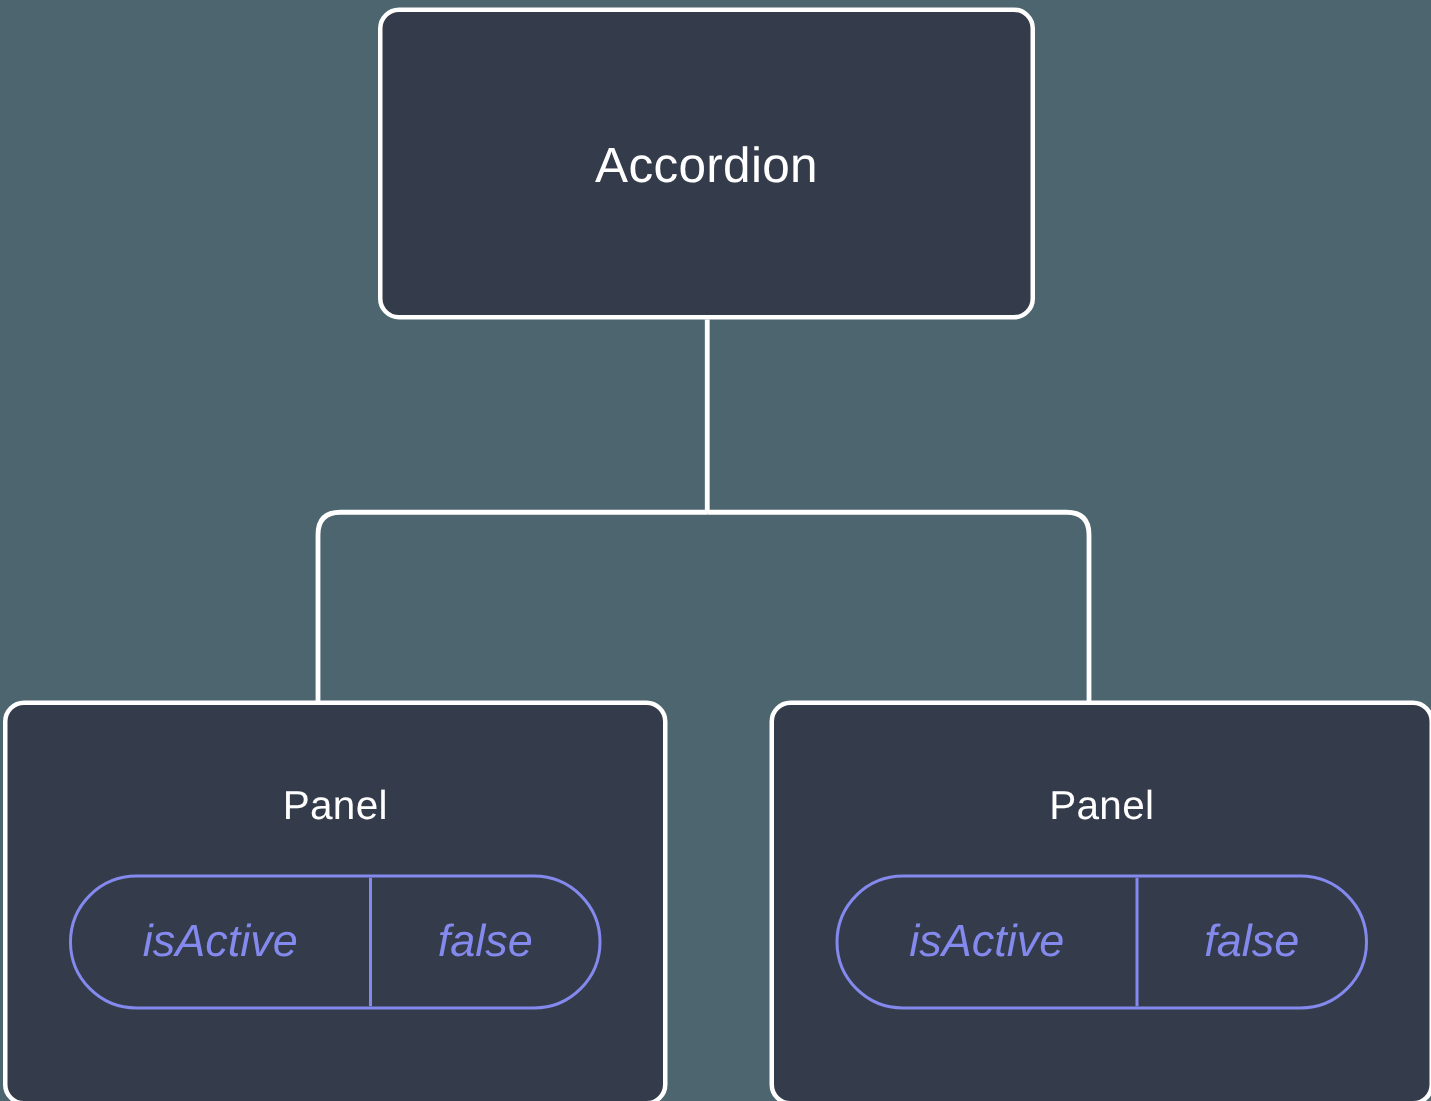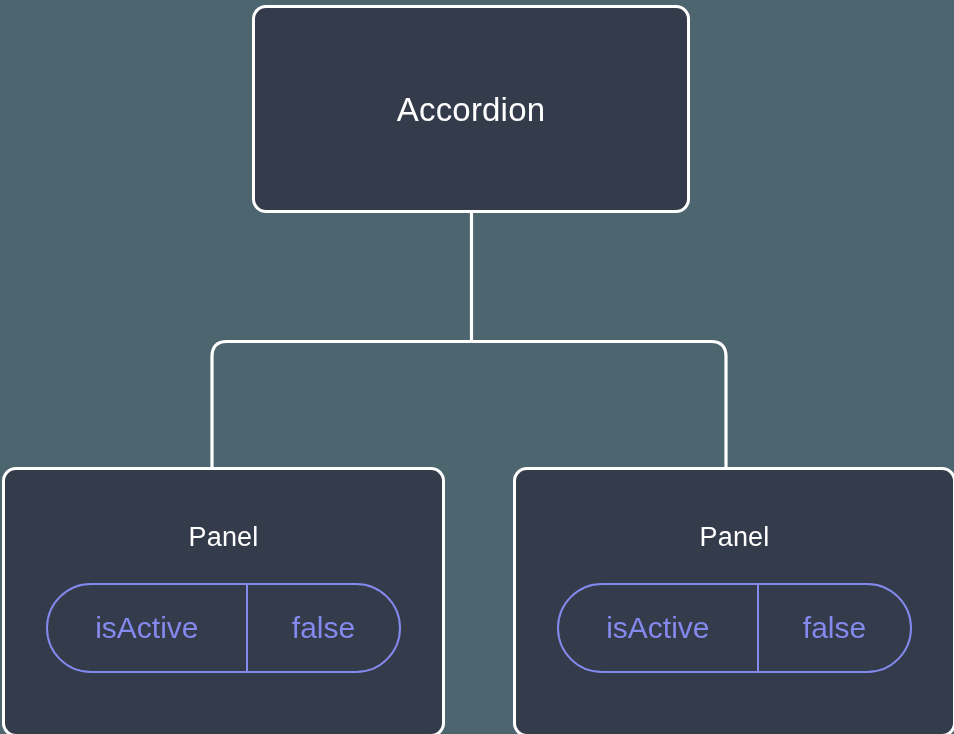--- a/index.html
+++ b/index.html
@@ -80,20 +80,21 @@
   
   .prop-pill {
     margin-top: 32px;
     height: 90px;
     display: flex;
     align-items: stretch;
     border: 2px solid #8489ee;
     border-radius: 45px;
     box-sizing: border-box;
     overflow: hidden;
+    font-style: italic;
   }
 
   .prop-cell {
     display: flex;
     align-items: center;
     justify-content: center;
     color: #8489ee;
     font-size: 30px;
     font-weight: 400;
     line-height: 1;

